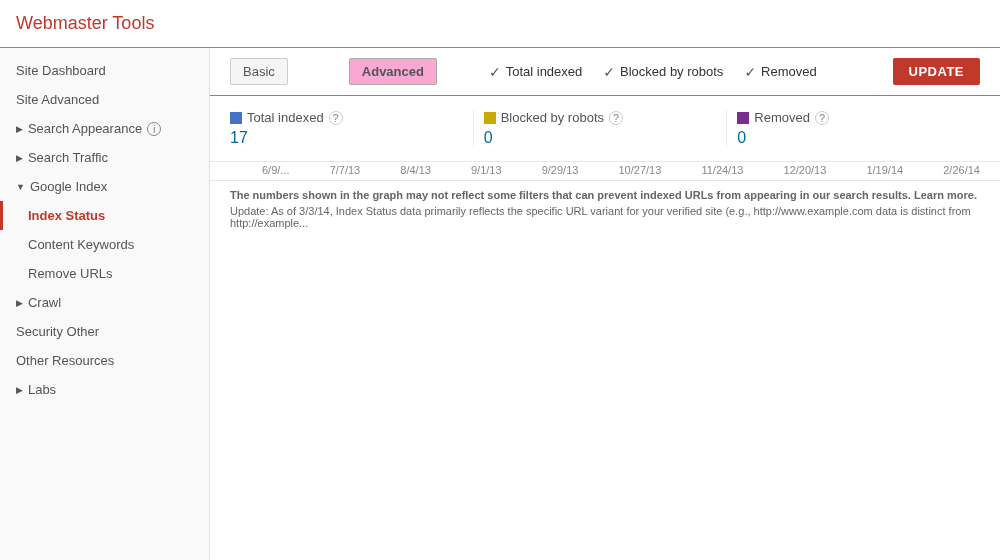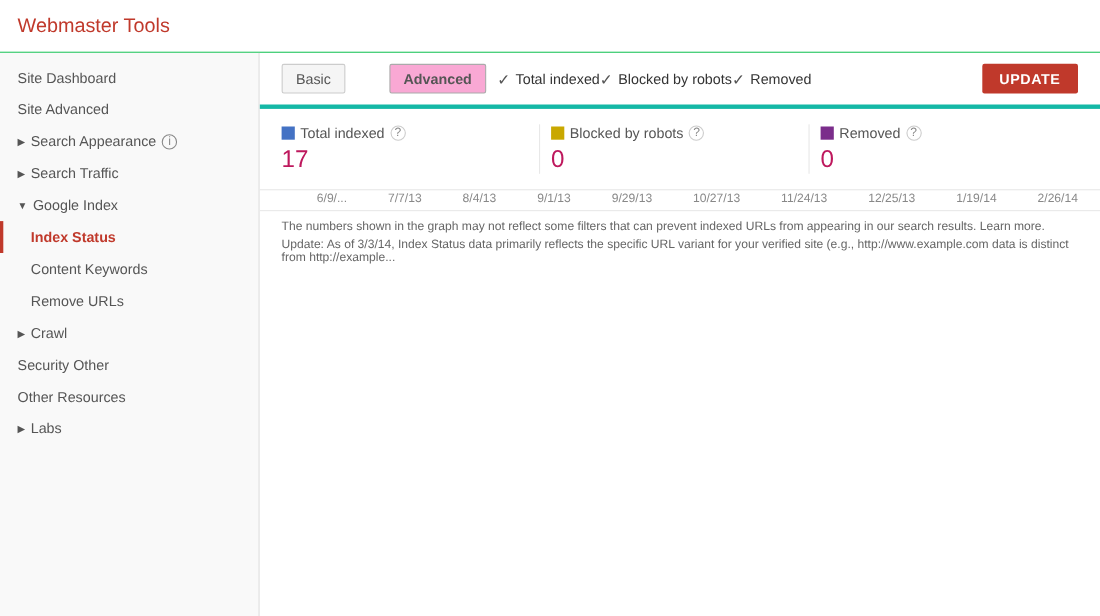--- a/index.html
+++ b/index.html
@@ -21,21 +21,21 @@
     }
 
     .layout {
       display: flex;
       flex: 1;
       overflow: hidden;
     }
 
     
     .sidebar {
-      width: 236px;
+      width: 210px;
       background: #f9f9f9;
       border-right: 1px solid #e0e0e0;
       overflow-y: auto;
       flex-shrink: 0;
       padding-top: 8px;
     }
     .sidebar-item {
       display: flex;
       align-items: center;
       padding: 7px 16px;
@@ -83,22 +83,22 @@
     }
     .content-subtitle {
       font-size: 12px;
       color: #777;
     }
 
     .toolbar {
       display: flex;
       align-items: center;
       padding: 10px 20px;
-      border-bottom: 4px solid #14b8a6;
-      gap: 0;
+      border-bottom: 1px solid #14b8a6;
+      gap: 21px;
     }
     .tab-btn {
       padding: 5px 12px;
       border: 1px solid #ccc;
       background: #f5f5f5;
       cursor: pointer;
       font-size: 13px;
       color: #555;
       border-radius: 2px;
     }
@@ -157,23 +157,23 @@
       font-size: 13px;
       color: #555;
       margin-bottom: 4px;
     }
     .stat-color-box {
       width: 12px;
       height: 12px;
       display: inline-block;
     }
     .stat-value {
-      font-size: 22px;
+      font-size: 16px;
       font-weight: normal;
-      color: #be185d;
+      color: #0369a1;
     }
     .stat-help {
       color: #888;
       font-size: 11px;
       border: 1px solid #ccc;
       border-radius: 50%;
       width: 14px;
       height: 14px;
       display: inline-flex;
       align-items: center;
@@ -324,24 +324,24 @@
 
     <div class="chart-labels-bottom">
 
     <span>6/9/...</span>
         <span>7/7/13</span>
         <span>8/4/13</span>
         <span>9/1/13</span>
         <span>9/29/13</span>
         <span>10/27/13</span>
         <span>11/24/13</span>
-        <span>12/25/13</span>
+        <span>12/20/13</span>
         <span>1/19/14</span>
         <span>2/26/14</span>
       </div>
 
     <div class="chart-footer">
-      <div style="margin-bottom:4px;">The numbers shown in the graph may not reflect some filters that can prevent indexed URLs from appearing in our search results. Learn more.</div>
+      <div style="margin-bottom:4px;font-weight:bold;">The numbers shown in the graph may not reflect some filters that can prevent indexed URLs from appearing in our search results. Learn more.</div>
       <div>Update: As of 3/3/14, Index Status data primarily reflects the specific URL variant for your verified site (e.g., http://www.example.com data is distinct from http://example...</div>
     </div>
 
   </div>
 </div>
 
 </body></html>

